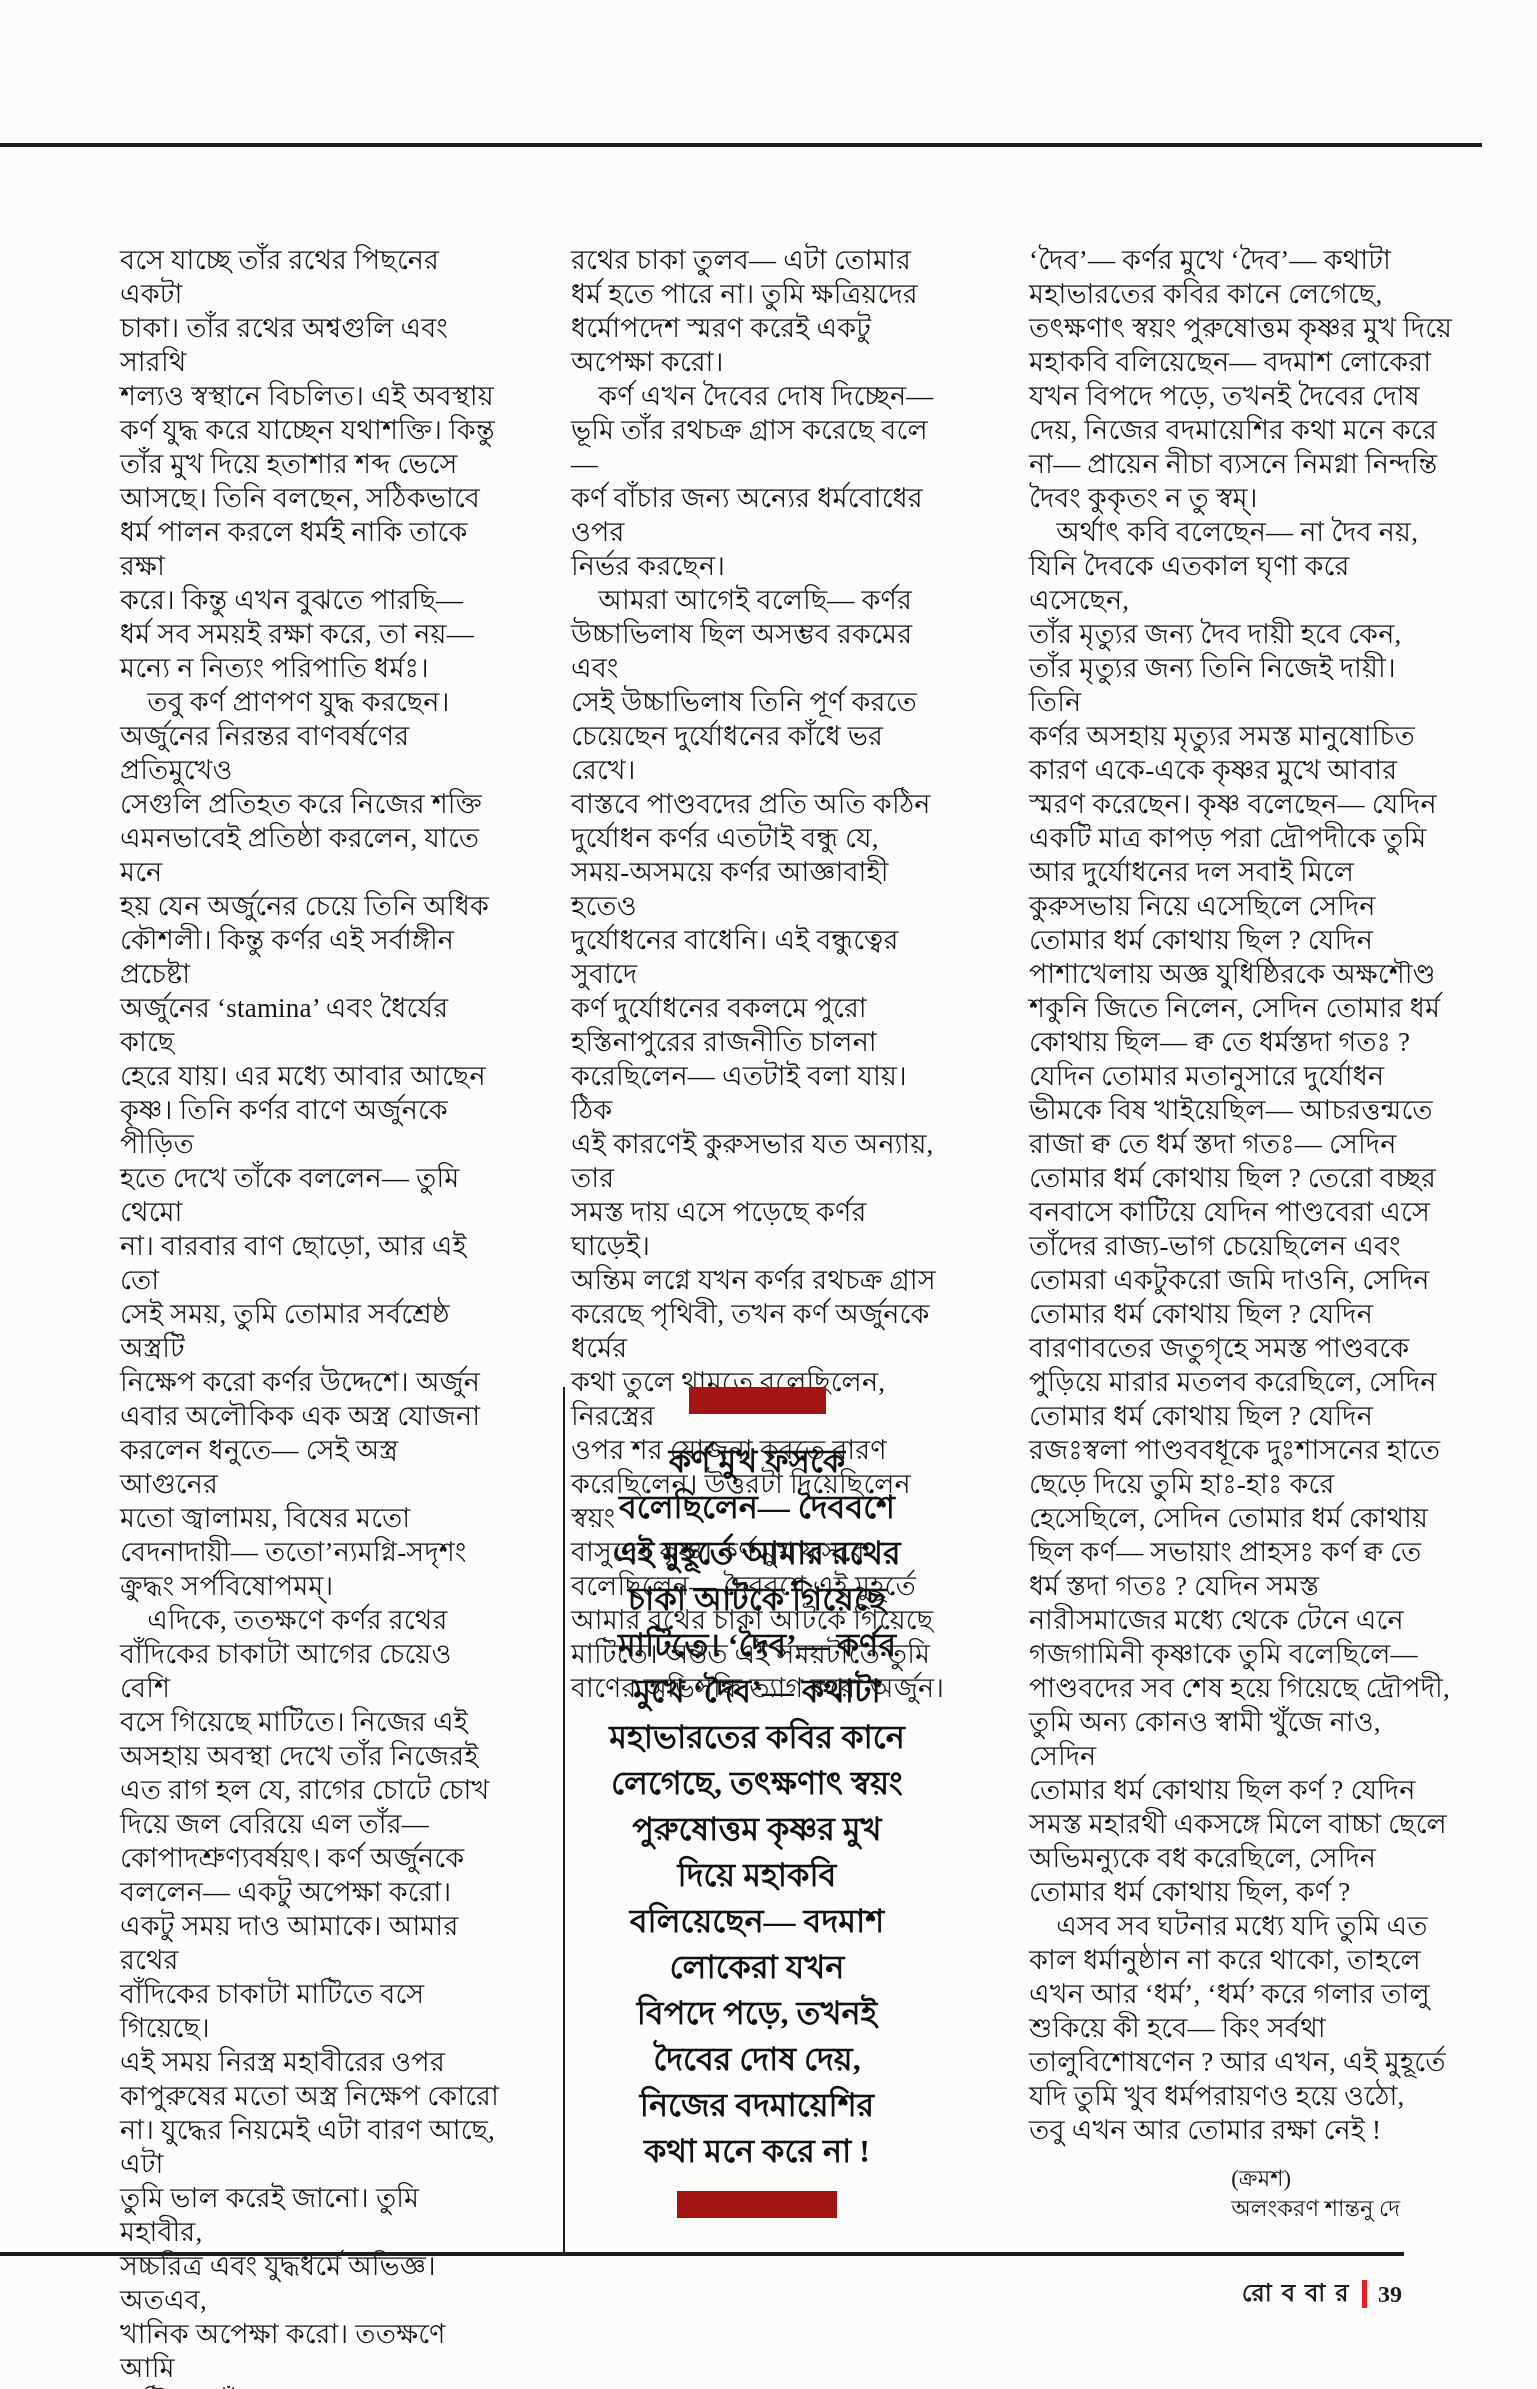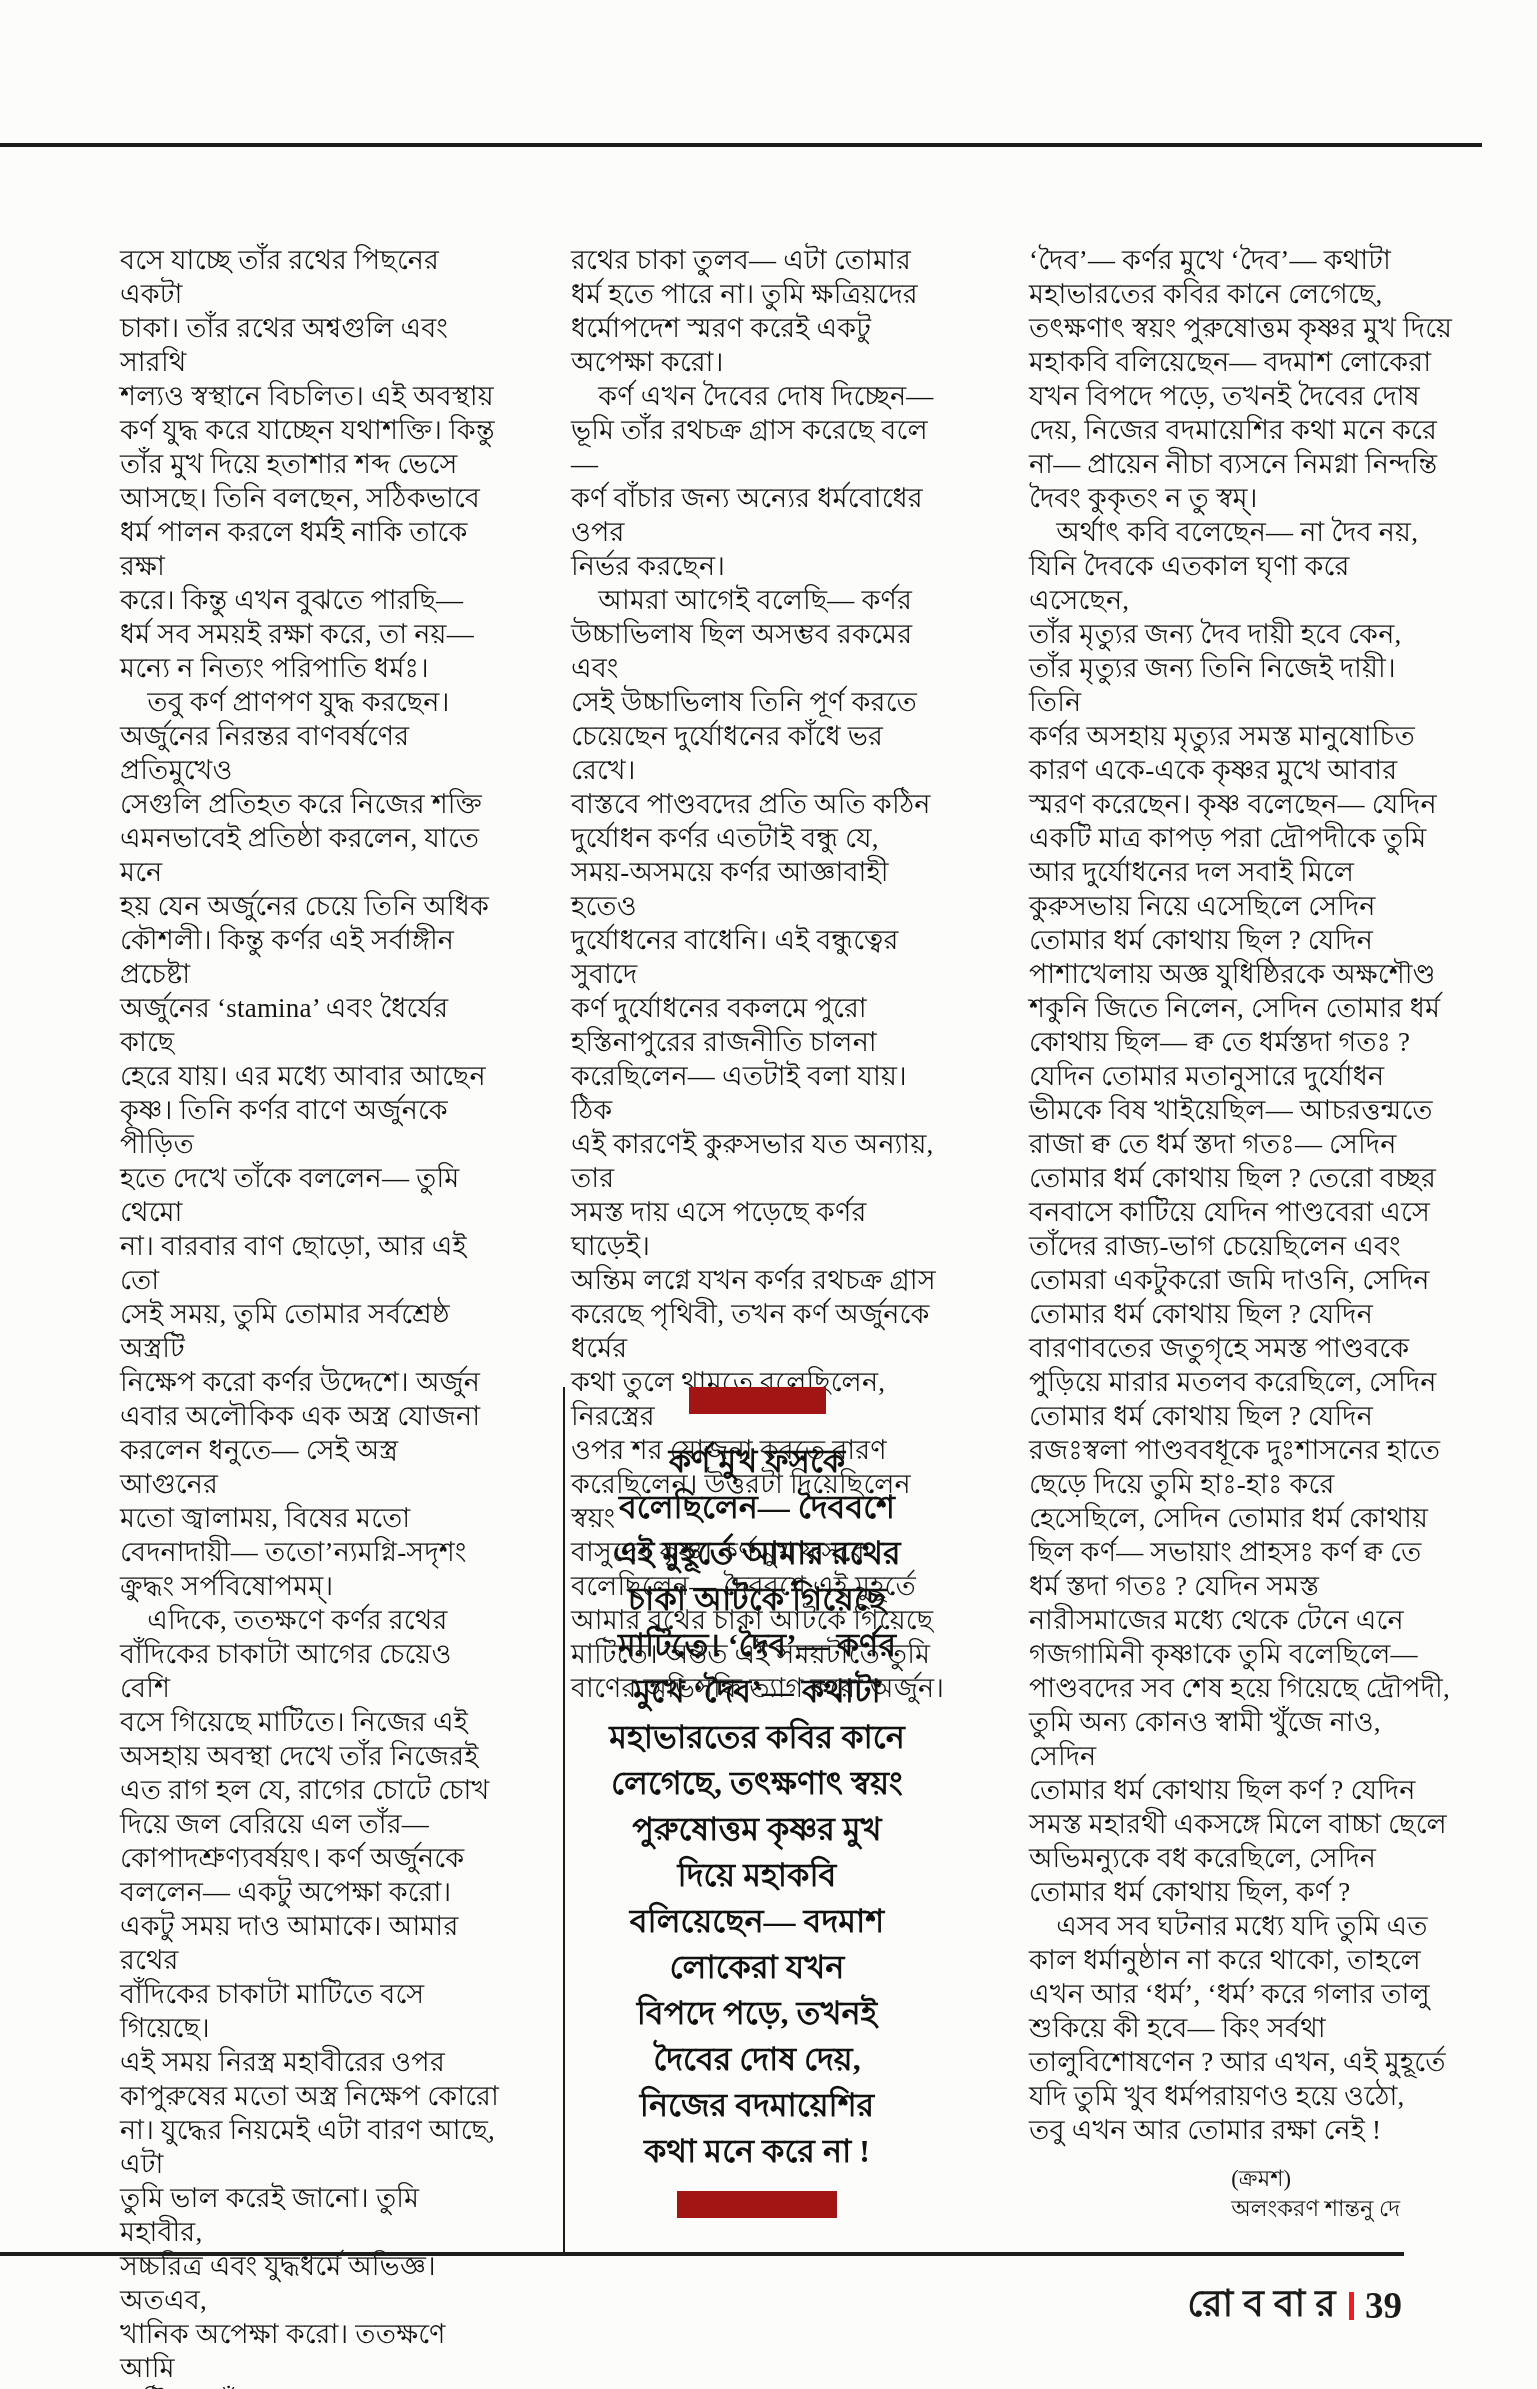--- a/index.html
+++ b/index.html
@@ -34,21 +34,21 @@
     font-size:32px;line-height:46px;font-weight:bold;
     text-align:center;white-space:pre-line;color:#111;
   }
   #end-block{
     position:absolute;right:138px;top:2164px;
     font-size:22.5px;line-height:29.5px;
   }
   #footer{
     position:absolute;right:136px;top:2274px;
     display:flex;align-items:center;
-    font-size:37px;font-weight:bold;color:#1b1b19;
+    font-size:24px;font-weight:bold;color:#1b1b19;
   }
   #magazine-name{letter-spacing:10px;}
   #footer-separator-bar{
     display:inline-block;width:5.4px;height:28px;
     background:#ee1c25;margin:0 11px 0 3.1px;
   }
 </style>
 </head>
 <body>
 

